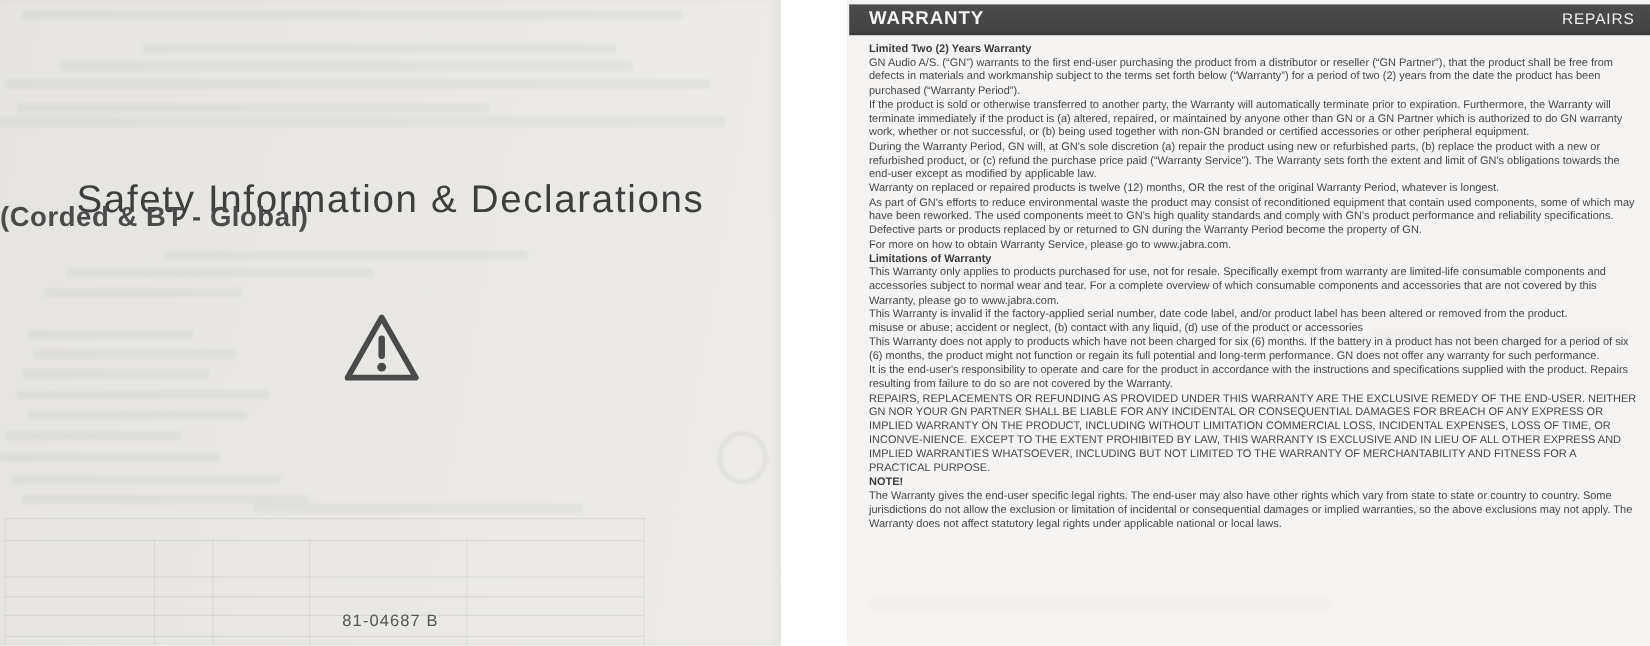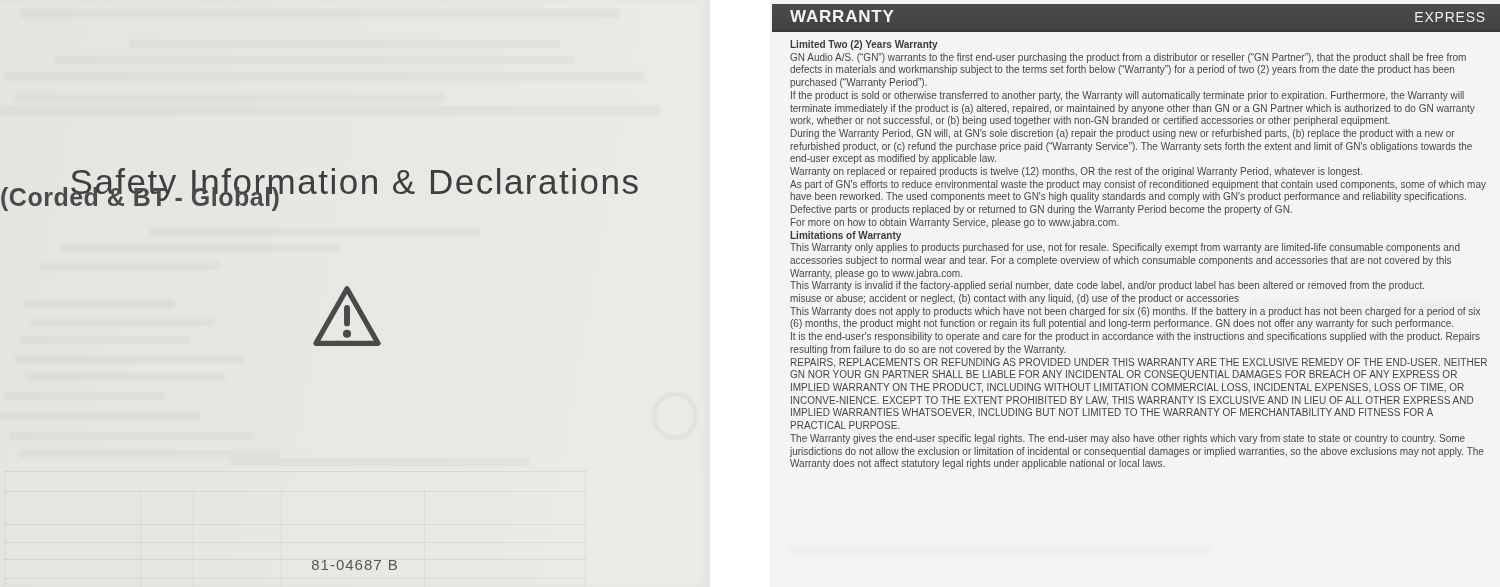--- a/index.html
+++ b/index.html
@@ -116,33 +116,34 @@
   <div class="doc-number">81-04687 B</div>
 </div>
 
 <div class="right-page">
 
   <div class="rp-smudge" style="left:480px;top:300px;width:230px;height:9px;"></div>
   <div class="rp-smudge" style="left:20px;top:545px;width:420px;height:9px;"></div>
 
   <div class="header-bar">
     <span class="warranty-title">WARRANTY</span>
-    <span class="language-label">EXPRESS</span>
+    <span class="language-label">REPAIRS</span>
   </div>
 
   <div class="warranty-content">
     <p class="heading">Limited Two (2) Years Warranty</p>
     <p>GN Audio A/S. (“GN”) warrants to the first end-user purchasing the product from a distributor or reseller (“GN Partner”), that the product shall be free from defects in materials and workmanship subject to the terms set forth below (“Warranty”) for a period of two (2) years from the date the product has been purchased (“Warranty Period”).</p>
     <p>If the product is sold or otherwise transferred to another party, the Warranty will automatically terminate prior to expiration. Furthermore, the Warranty will terminate immediately if the product is (a) altered, repaired, or maintained by anyone other than GN or a GN Partner which is authorized to do GN warranty work, whether or not successful, or (b) being used together with non-GN branded or certified accessories or other peripheral equipment.</p>
     <p>During the Warranty Period, GN will, at GN's sole discretion (a) repair the product using new or refurbished parts, (b) replace the product with a new or refurbished product, or (c) refund the purchase price paid (“Warranty Service”). The Warranty sets forth the extent and limit of GN's obligations towards the end-user except as modified by applicable law.</p>
     <p>Warranty on replaced or repaired products is twelve (12) months, OR the rest of the original Warranty Period, whatever is longest.</p>
     <p>As part of GN's efforts to reduce environmental waste the product may consist of reconditioned equipment that contain used components, some of which may have been reworked. The used components meet to GN's high quality standards and comply with GN's product performance and reliability specifications. Defective parts or products replaced by or returned to GN during the Warranty Period become the property of GN.</p>
     <p>For more on how to obtain Warranty Service, please go to www.jabra.com.</p>
     <p class="heading">Limitations of Warranty</p>
     <p>This Warranty only applies to products purchased for use, not for resale. Specifically exempt from warranty are limited-life consumable components and accessories subject to normal wear and tear. For a complete overview of which consumable components and accessories that are not covered by this Warranty, please go to www.jabra.com.</p>
     <p>This Warranty is invalid if the factory-applied serial number, date code label, and/or product label has been altered or removed from the product.</p>
     <p>misuse or abuse; accident or neglect, (b) contact with any liquid, (d) use of the product or accessories</p>
     <p>This Warranty does not apply to products which have not been charged for six (6) months. If the battery in a product has not been charged for a period of six (6) months, the product might not function or regain its full potential and long-term performance. GN does not offer any warranty for such performance.</p>
     <p>It is the end-user's responsibility to operate and care for the product in accordance with the instructions and specifications supplied with the product. Repairs resulting from failure to do so are not covered by the Warranty.</p>
     <p>REPAIRS, REPLACEMENTS OR REFUNDING AS PROVIDED UNDER THIS WARRANTY ARE THE EXCLUSIVE REMEDY OF THE END-USER. NEITHER GN NOR YOUR GN PARTNER SHALL BE LIABLE FOR ANY INCIDENTAL OR CONSEQUENTIAL DAMAGES FOR BREACH OF ANY EXPRESS OR IMPLIED WARRANTY ON THE PRODUCT, INCLUDING WITHOUT LIMITATION COMMERCIAL LOSS, INCIDENTAL EXPENSES, LOSS OF TIME, OR INCONVE-NIENCE. EXCEPT TO THE EXTENT PROHIBITED BY LAW, THIS WARRANTY IS EXCLUSIVE AND IN LIEU OF ALL OTHER EXPRESS AND IMPLIED WARRANTIES WHATSOEVER, INCLUDING BUT NOT LIMITED TO THE WARRANTY OF MERCHANTABILITY AND FITNESS FOR A PRACTICAL PURPOSE.</p>
+    <p class="heading">NOTE!</p>
     <p>The Warranty gives the end-user specific legal rights. The end-user may also have other rights which vary from state to state or country to country. Some jurisdictions do not allow the exclusion or limitation of incidental or consequential damages or implied warranties, so the above exclusions may not apply. The Warranty does not affect statutory legal rights under applicable national or local laws.</p>
   </div>
 </div>
 
 </body></html>

